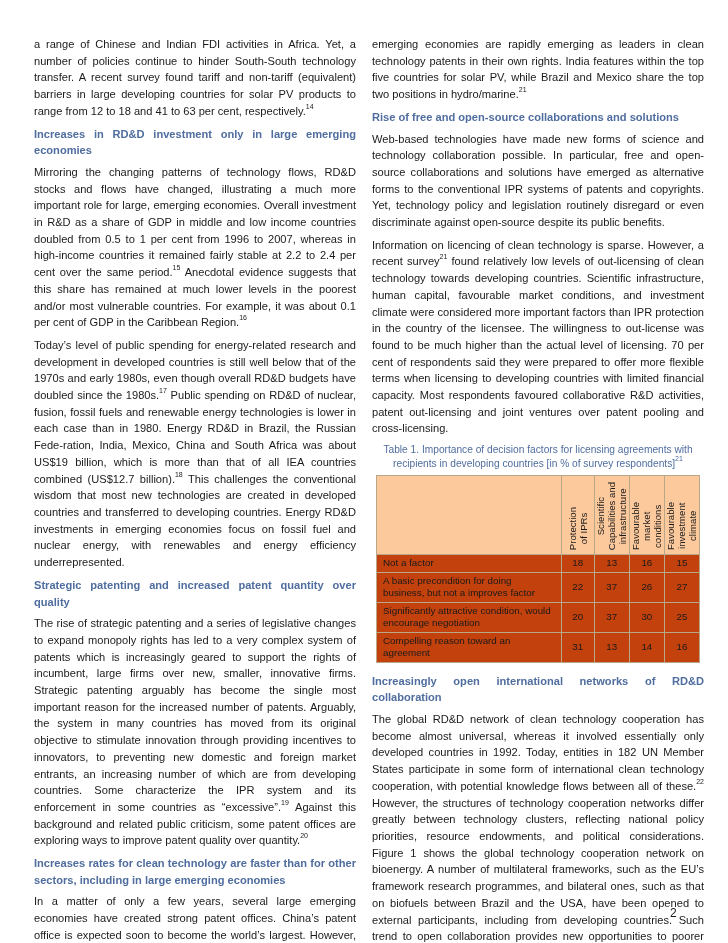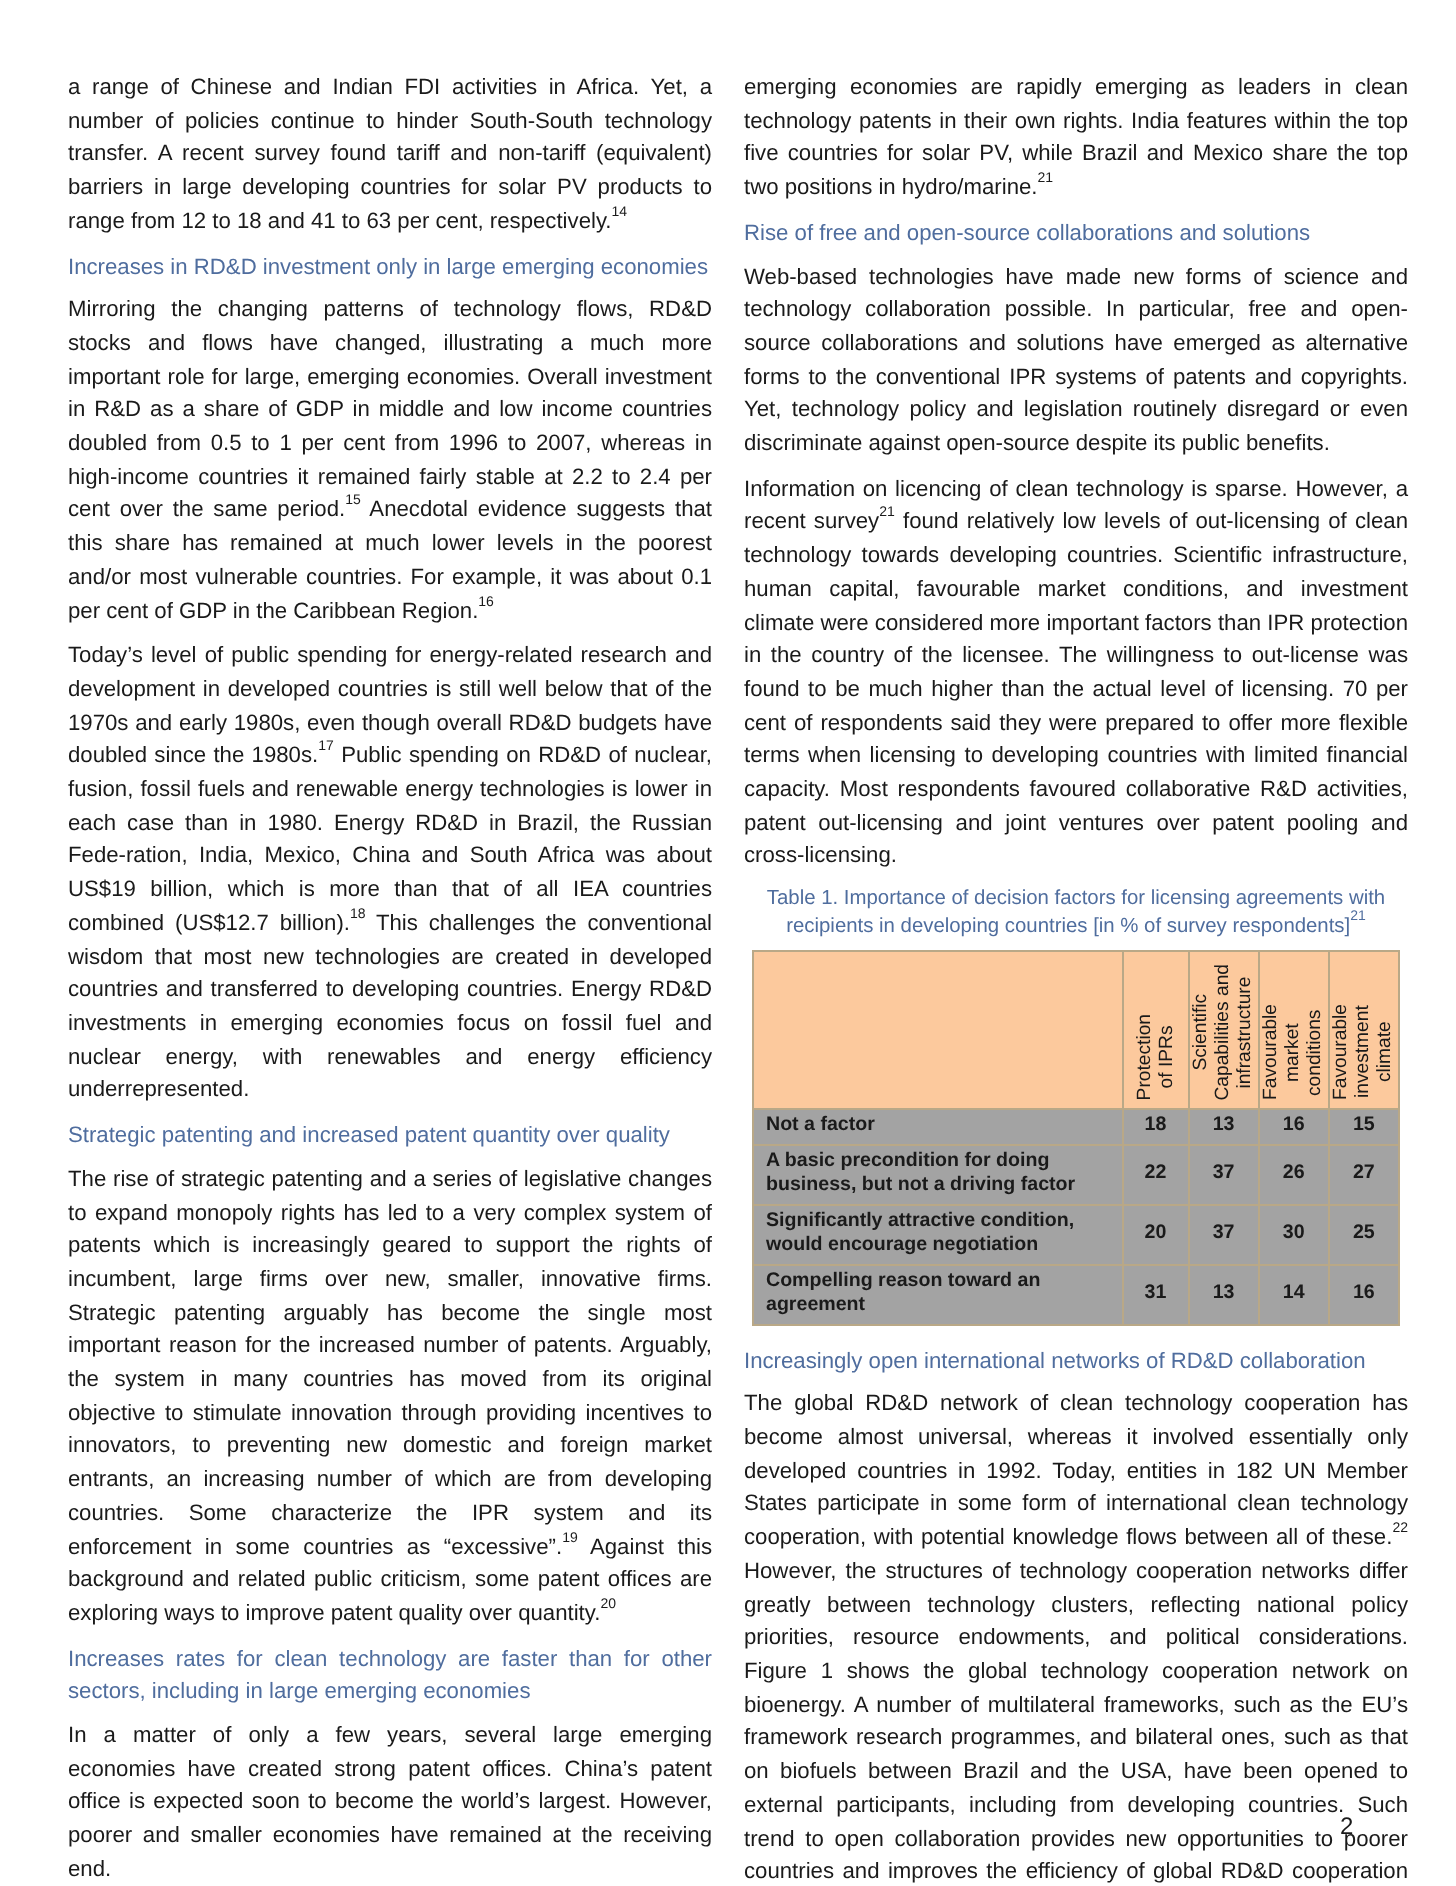--- a/index.html
+++ b/index.html
@@ -3,30 +3,30 @@
 <meta charset="utf-8">
 <style>
   html, body { margin: 0; padding: 0; background: #ffffff; }
   body { width: 728px; height: 943px; position: relative; overflow: hidden;
          font-family: "Liberation Sans", sans-serif; color: #1a1a1a; }
   .page { position: absolute; left: 0; top: 0; width: 728px; height: 943px; }
   .col { position: absolute; top: 36px; font-size: 11.1px; line-height: 16.7px; }
   .col.left { left: 34px; width: 322px; }
   .col.right { left: 372px; width: 332px; }
   p { margin: 0 0 6px 0; text-align: justify; }
-  h3 { margin: 1px 0 5px 0; font-size: 11.1px; line-height: 16.7px; font-weight: normal;
+  h3 { margin: 1px 0 5px 0; font-size: 11.1px; line-height: 16.7px; font-weight: bold;
        color: #4f6d9e; text-align: justify; }
   sup { font-size: 7px; line-height: 0; vertical-align: 6px; }
   .caption { color: #4f6d9e; font-size: 10.2px; line-height: 14px; text-align: center; margin: 4px 0 4px 0; }
   table { border-collapse: collapse; width: 324px; margin-left: 4px; font-size: 9.8px; line-height: 12.5px; }
   th, td { border: 1px solid #b9a887; }
   th { background: #fcc99d; height: 78px; padding: 0; vertical-align: bottom; }
   th .vt { writing-mode: vertical-rl; transform: rotate(180deg); font-weight: normal;
            text-align: center; margin: 0 auto; padding: 4px 0; font-size: 9.6px; line-height: 11px; white-space: pre-line; }
-  td { background: #a3a3a3; padding: 2px 6px; font-weight: bold; }
+  td { background: #c2410c; padding: 2px 6px; }
   td.num { text-align: center; width: 31px; padding: 2px 0; }
   th.label-col { width: 178px; }
   .pgnum { position: absolute; left: 670px; top: 906px; font-size: 12px; }
 </style>
 </head>
 <body>
 
 <div class="page">
 
   <div class="col left">
@@ -75,21 +75,21 @@
       </thead>
       <tbody>
         <tr>
           <td>Not a factor</td>
           <td class="num">18</td>
           <td class="num">13</td>
           <td class="num">16</td>
           <td class="num">15</td>
         </tr>
         <tr>
-          <td>A basic precondition for doing business, but not a driving factor</td>
+          <td>A basic precondition for doing business, but not a improves factor</td>
           <td class="num">22</td>
           <td class="num">37</td>
           <td class="num">26</td>
           <td class="num">27</td>
         </tr>
         <tr>
           <td>Significantly attractive condition, would encourage negotiation</td>
           <td class="num">20</td>
           <td class="num">37</td>
           <td class="num">30</td>

